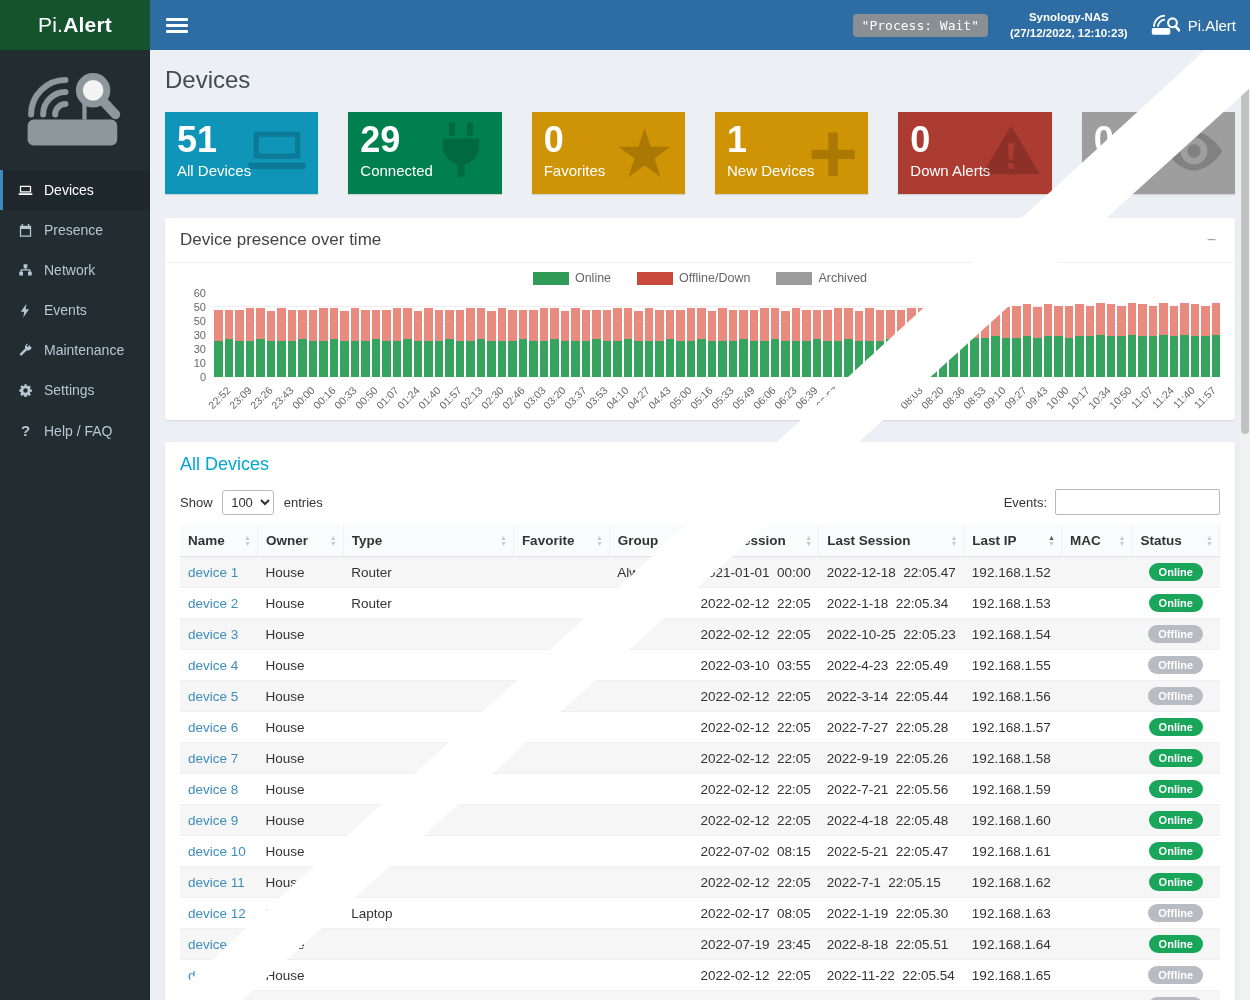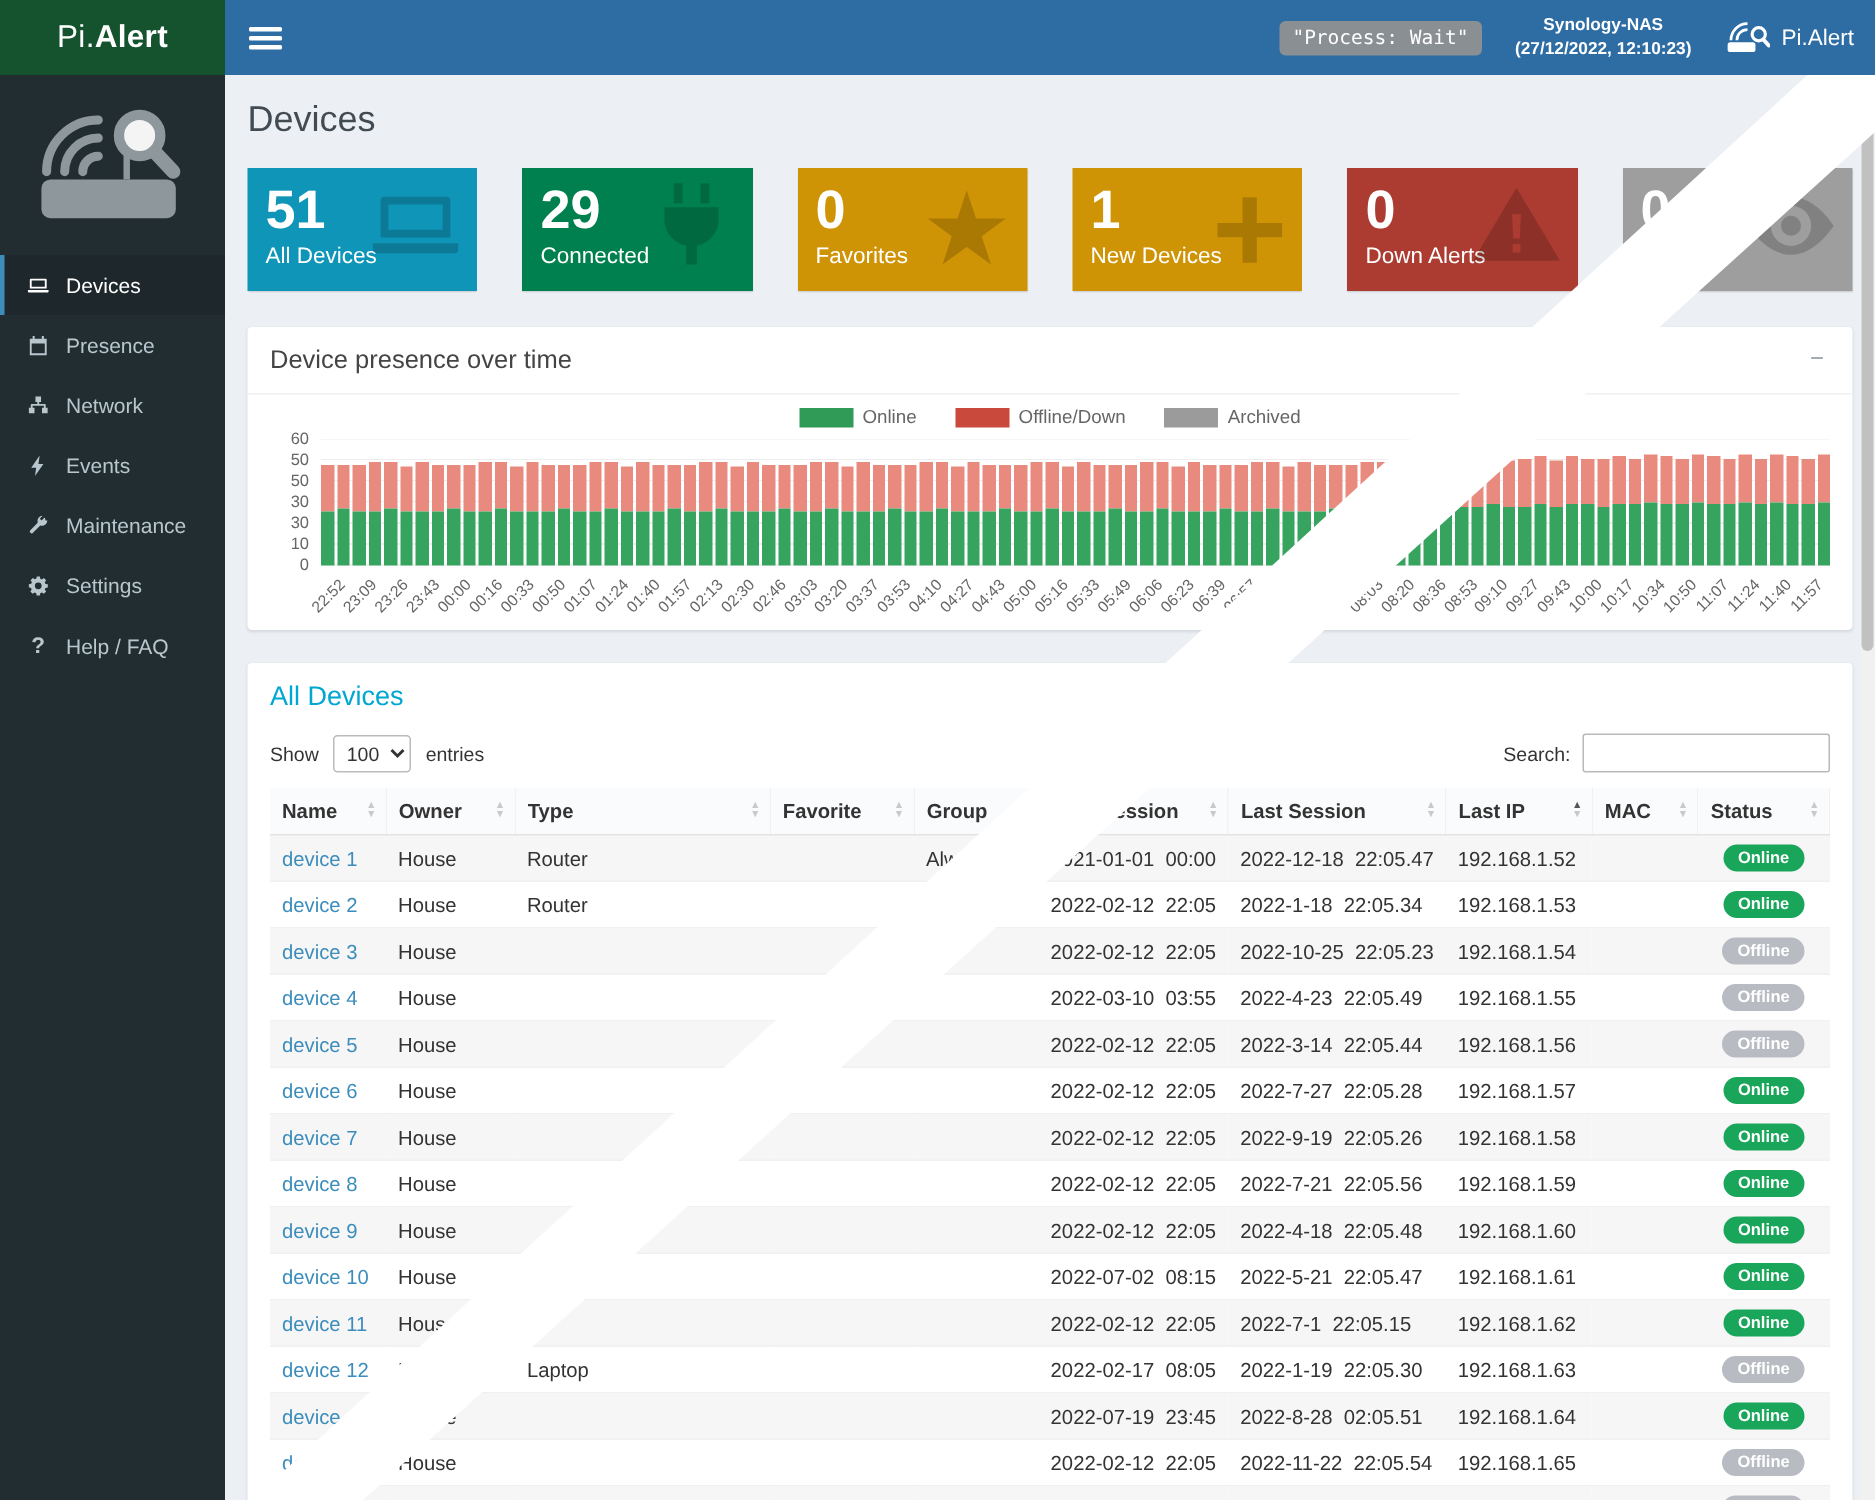--- a/index.html
+++ b/index.html
@@ -825,21 +825,21 @@
     <h2 class="table-title">All Devices</h2>
     <div class="table-controls">
       <div>
         <span>Show</span>
         <select class="len-select">
           <option>100</option>
         </select>
         <span>entries</span>
       </div>
       <div class="search-box">
-        <span>Search:</span>
+        <span>Events:</span>
         <input type="text" value="" style="">
       </div>
     </div>
     <table>
       <thead id="thead">
           <tr>
             <th><span>Name</span><span class="sort ">
                 <i>▲</i>
                 <i>▼</i>
               </span></th>
@@ -1026,21 +1026,21 @@
             <td></td>
             <td class="st"><span class="badge" style="background:#b8bcc2">Offline</span></td>
           </tr>
           <tr>
             <td><a href="#">device 13</a></td>
             <td>House</td>
             <td></td>
             <td></td>
             <td></td>
             <td class="sess">2022-07-19  23:45</td>
-            <td class="sess">2022-8-28  02:05.51</td>
+            <td class="sess">2022-8-18  22:05.51</td>
             <td>192.168.1.64</td>
             <td></td>
             <td class="st"><span class="badge" style="background:#19a65b">Online</span></td>
           </tr>
           <tr>
             <td><a href="#">device 14</a></td>
             <td>House</td>
             <td></td>
             <td></td>
             <td></td>

